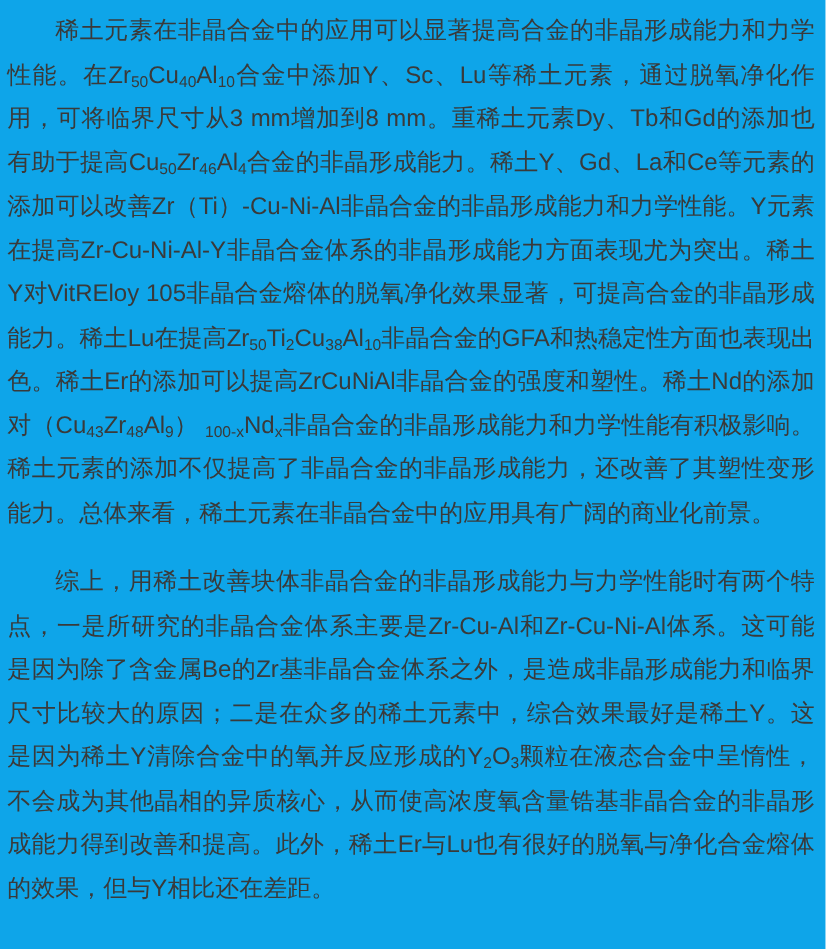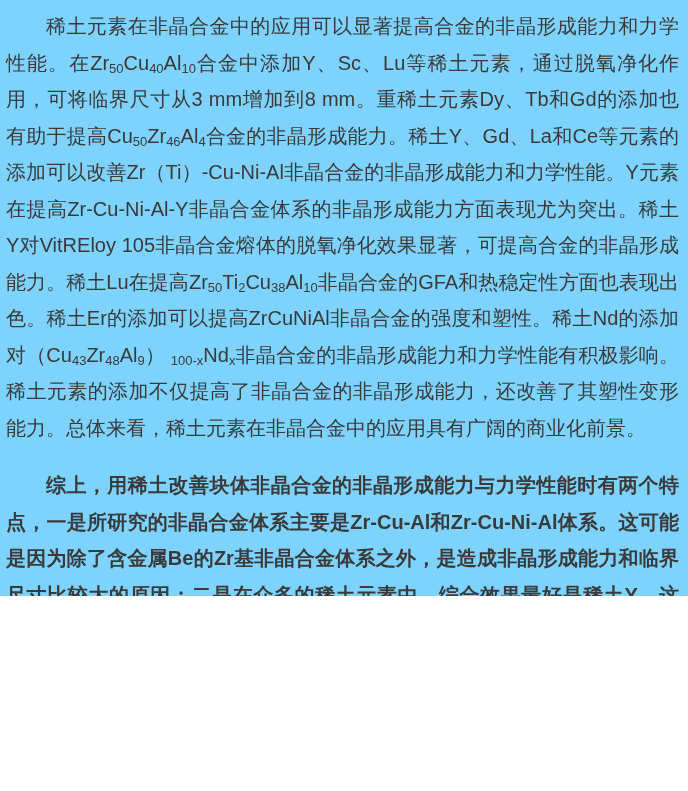--- a/index.html
+++ b/index.html
@@ -2,40 +2,39 @@
 <html><head>
 <meta charset="utf-8">
 <style>
   html, body {
     margin: 0;
     padding: 0;
     background: #ffffff;
   }
   .page {
     width: 688px;
-    height: 596px;
+    height: 791px;
     box-sizing: border-box;
-    background: #7dd3fc;
+    background: #0ea5e9;
     padding: 8px 9px 0 6px;
     overflow: hidden;
   }
   .doc {
     font-family: "Liberation Sans", sans-serif;
     color: #3a3a3a;
     font-size: 20px;
     line-height: 36.5px;
     text-align: justify;
   }
   .para {
     margin: 0 0 21px 0;
     text-indent: 2em;
   }
   .para:last-child {
     margin-bottom: 0;
-    font-weight: bold;
   }
   .para sub {
     font-size: 13px;
     line-height: 0;
     vertical-align: -0.25em;
   }
 </style>
 </head>
 <body>
 

